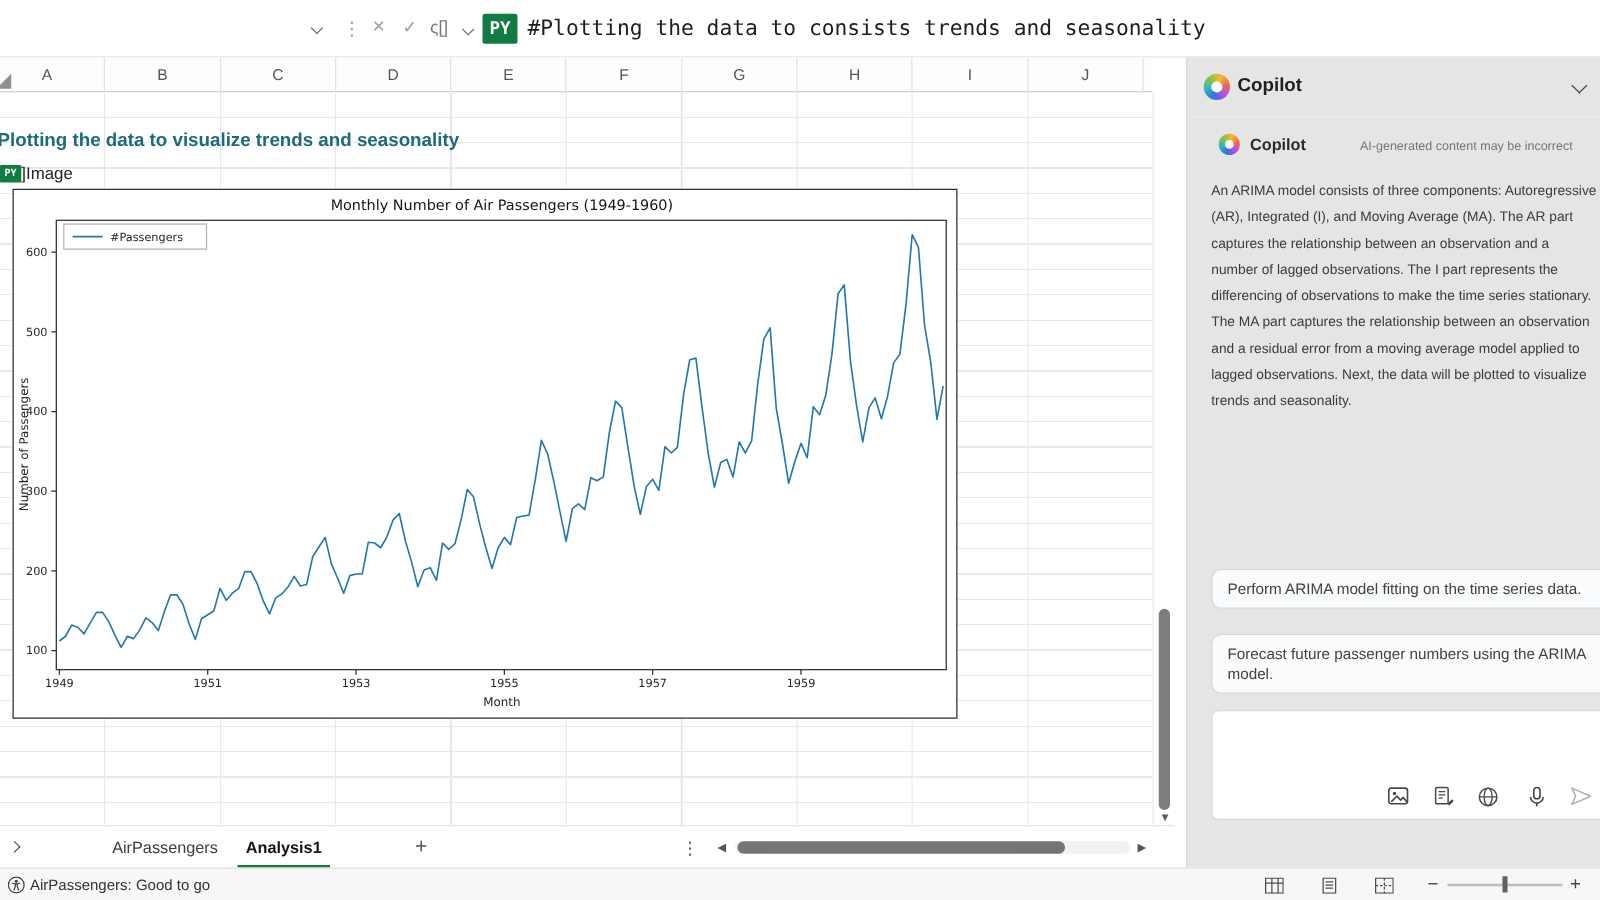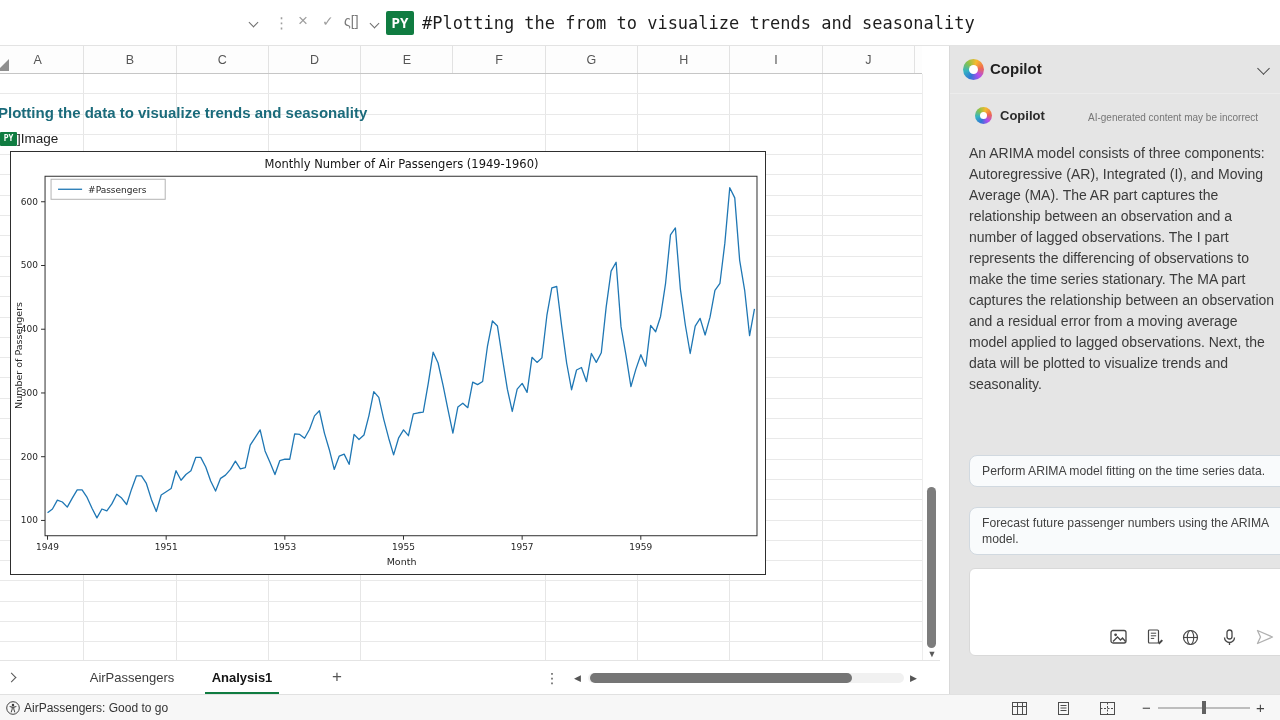--- a/index.html
+++ b/index.html
@@ -83,21 +83,21 @@
   
   #copilot { position:absolute; left:949px; top:46px; width:331px; height:648px; background:#e5e5e5;
              border-left:1px solid #d9d9d9; }
   .copilot-logo { position:absolute; border-radius:50%;
                   background:conic-gradient(from 200deg, #3076d6, #35b5c1, #8ac24a, #f7b92e, #ef6950, #b14cf0, #3076d6); }
   .copilot-logo::after { content:''; position:absolute; inset:27%; background:#fff; border-radius:50%; }
   #cp-header { position:absolute; left:0; top:0; width:100%; height:48px; border-bottom:1px solid #ececec; }
   #cp-title { position:absolute; left:40px; top:14px; font-size:15px; font-weight:bold; color:#1f1f1f; }
   #cp-brand { position:absolute; left:50px; top:62px; font-size:13px; font-weight:bold; color:#2b2b2b; }
   #cp-disclaimer { position:absolute; left:138px; top:66px; font-size:10px; color:#767676; white-space:nowrap; }
-  #cp-message { position:absolute; left:19px; top:97px; width:309px; font-size:14px; line-height:21px; color:#3b3b3b; }
+  #cp-message { position:absolute; left:19px; top:97px; width:309px; font-size:11px; line-height:21px; color:#3b3b3b; }
   .chip { position:absolute; left:19px; width:322px; border:1px solid #d1d9e0; background:#f9fbfc;
           border-radius:8px; padding:7px 12px; font-size:12.2px; line-height:16px; color:#424242; }
   #cp-inputbox { position:absolute; left:19px; top:522px; width:322px; height:88px; border:1px solid #d9d9d9;
                  border-radius:6px; background:#fff; }
   #cp-input { position:absolute; left:12px; top:10px; width:290px; border:none; outline:none;
               font-size:13px; color:#333; font-family:"Liberation Sans", sans-serif; }
   #cp-input::placeholder { color:#8f8f8f; }
   .cp-icon { position:absolute; top:60px; }
 </style>
 </head>
@@ -106,21 +106,21 @@
 <div id="root">
 
   <div id="topbar">
     <div class="chev down abs" style="left:250px; top:19px;"></div>
     <div class="fbtxt" style="left:274px; top:14px; font-size:15px;">⋮</div>
     <div class="fbtxt" style="left:298px; top:11px; font-size:17px;">×</div>
     <div class="fbtxt" style="left:322px; top:13px; font-size:14px;">✓</div>
     <div class="fbtxt" style="left:344px; top:13px; font-size:14px; color:#7a7a7a;">ς[]</div>
     <div class="chev down abs" style="left:371px; top:20px;"></div>
     <div id="py-badge">PY</div>
-    <div id="formula-text">#Plotting the from to visualize trends and seasonality</div>
+    <div id="formula-text">#Plotting the data to consists trends and seasonality</div>
   </div>
 
   <div id="colheaders">
     <div id="corner-tri"></div>
   <div class="colcell" style="left: -8px;">A</div>
       <div class="colcell" style="left: 84.3px;">B</div>
       <div class="colcell" style="left: 176.6px;">C</div>
       <div class="colcell" style="left: 268.9px;">D</div>
       <div class="colcell" style="left: 361.2px;">E</div>
       <div class="colcell" style="left: 453.5px;">F</div>
@@ -180,21 +180,21 @@
   </div>
 
   <div id="vscroll">
     <div id="vthumb"></div>
     <div id="vdown">▼</div>
   </div>
 
   <div id="tabbar">
     <div class="chev right abs" style="left:8px; top:13px; border-color:#555;"></div>
     <div class="tab" style="left:84px; width:96px;">AirPassengers</div>
-    <div class="tab active" style="left:205px; width:74px;">Analysis1</div>
+    <div class="tab active" style="left:190px; width:74px;">Analysis1</div>
     <div id="add-sheet">+</div>
     <div id="tab-dots">⋮</div>
     <span class="harrow" style="left:574px;">◀</span>
     <div id="htrack">
       <div id="hthumb"></div>
     </div>
     <span class="harrow" style="left:910px;">▶</span>
   </div>
 
   <div id="statusbar">

